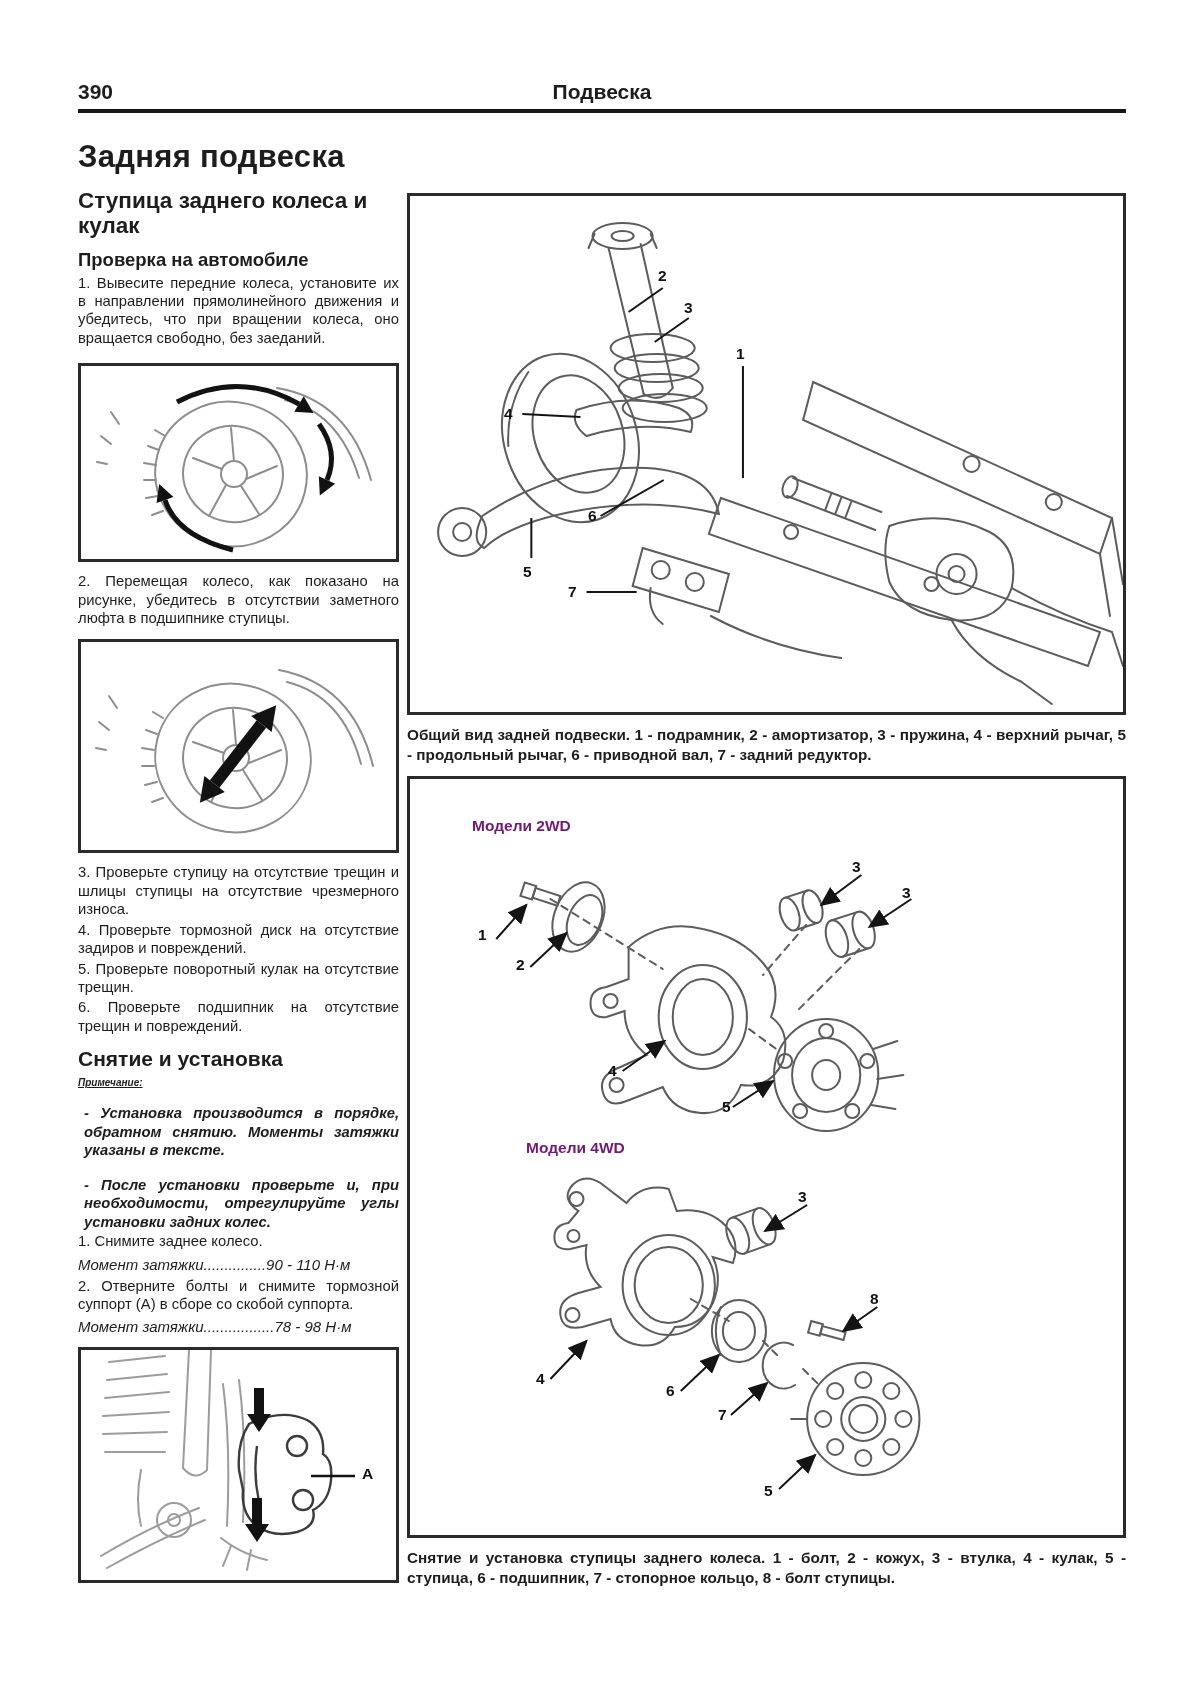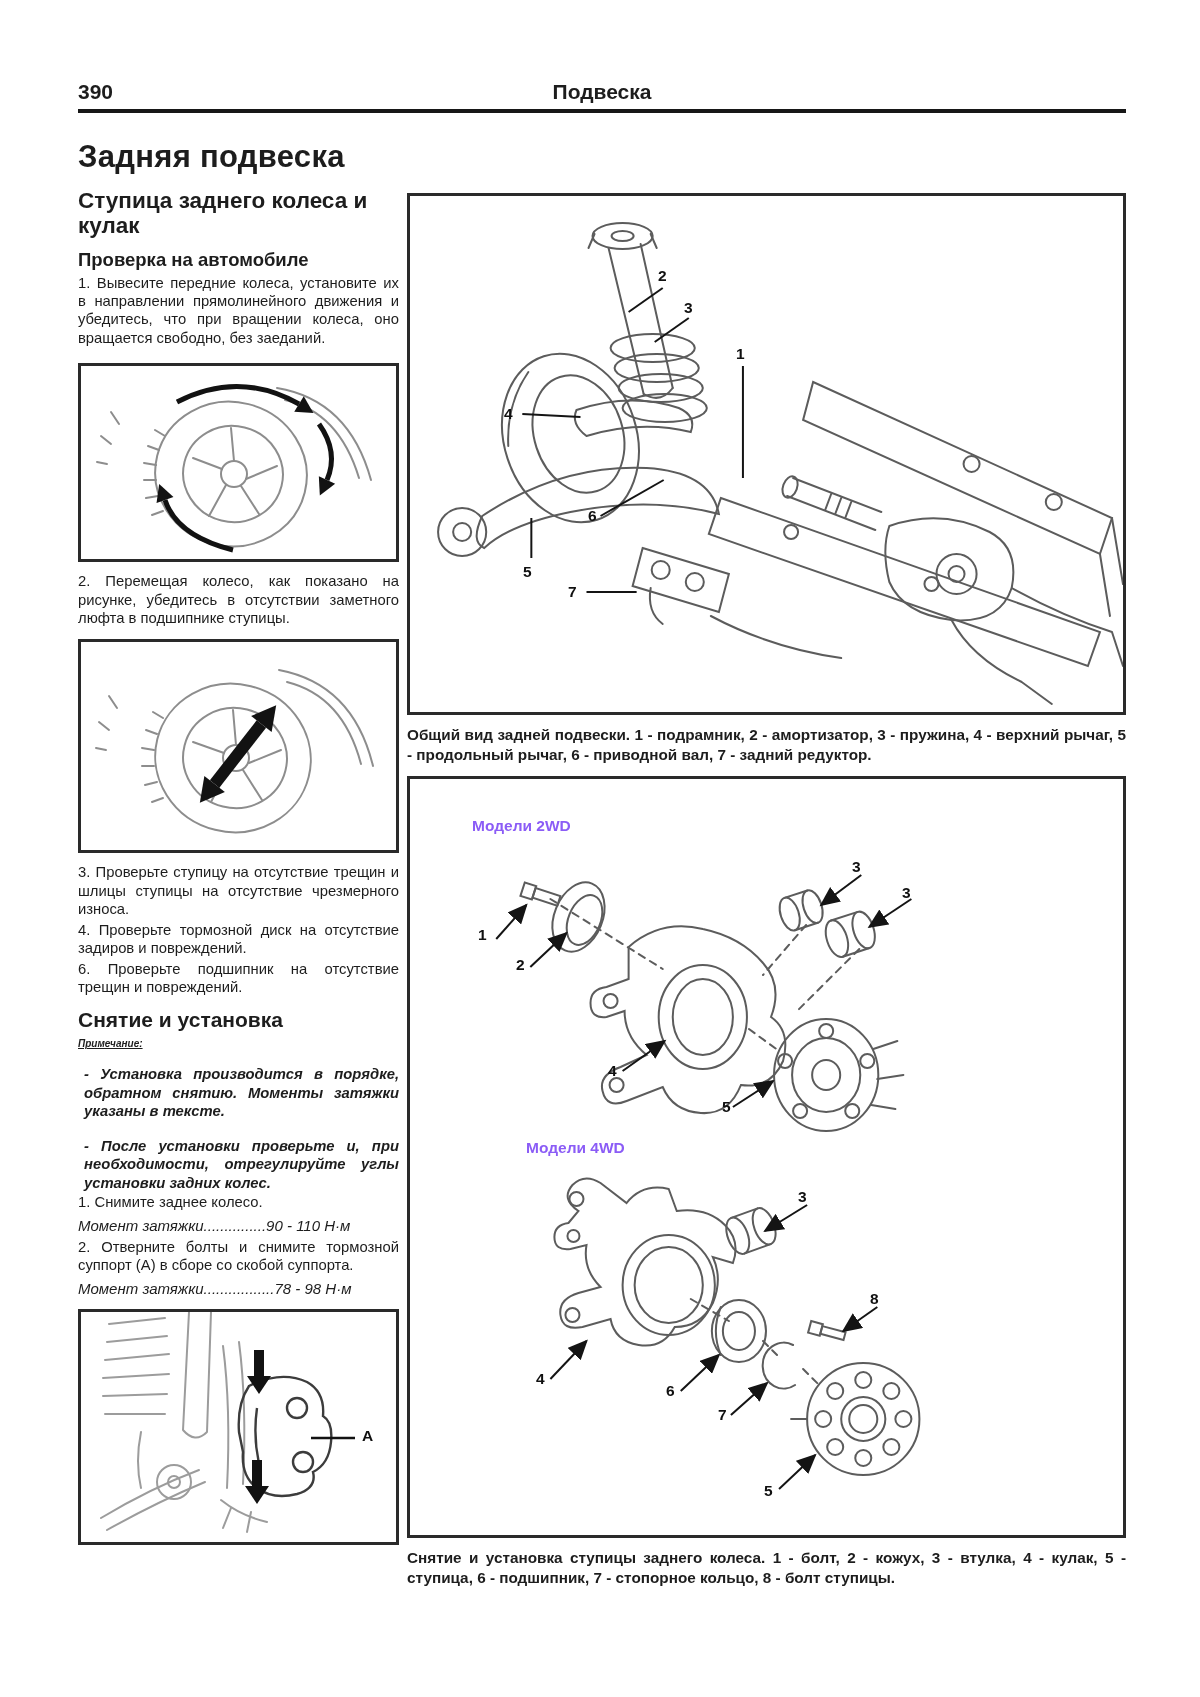--- a/index.html
+++ b/index.html
@@ -24,21 +24,21 @@
   p.note{font-size:14.8px;line-height:1.25;text-align:justify;margin:16px 0 1px 0;
          font-style:italic;font-weight:bold;padding-left:6px;}
   .note-label{font-size:10px;font-style:italic;font-weight:bold;
               text-decoration:underline;margin:2px 0 1px 0;}
   p.torque{font-size:15px;font-style:italic;margin:5px 0 4px 0;white-space:nowrap;
            overflow:hidden;}
   figure.box{border:3px solid #2a2a2a;margin:12px 0 10px 0;padding:0;
              position:relative;background:#fff;}
   figure.box svg{display:block;width:100%;}
   .callout{position:absolute;font-weight:bold;font-size:15.5px;color:#101010;line-height:1;}
-  .model-label{position:absolute;font-weight:bold;font-size:15.5px;color:#8b5cf6;}
+  .model-label{position:absolute;font-weight:bold;font-size:15.5px;color:#701a75;}
   p.caption{font-weight:bold;font-size:15.3px;line-height:1.28;text-align:justify;
             margin:6px 0 6px 0;}
   .fig-overview{margin-top:0;}
 </style>
 </head>
 <body>
 
 <div class="page">
 
   <div class="hdr">
@@ -105,20 +105,21 @@
               <rect x="-38" y="-6" width="76" height="12"></rect>
               <polygon points="38,-13 62,0 38,13"></polygon>
               <polygon points="-38,-13 -62,0 -38,13"></polygon>
             </g>
           </g>
         </svg>
       </figure>
 
       <p class="body">3. Проверьте ступицу на отсутствие трещин и шлицы ступицы на отсутствие чрезмерного износа.</p>
       <p class="body">4. Проверьте тормозной диск на отсутствие задиров и повреждений.</p>
+      <p class="body">5. Проверьте поворотный кулак на отсутствие трещин.</p>
       <p class="body">6. Проверьте подшипник на отсутствие трещин и повреждений.</p>
 
       <h2 class="sec2">Снятие и установка</h2>
       <div class="note-label">Примечание:</div>
       <p class="note">- Установка производится в порядке, обратном снятию. Моменты затяжки указаны в тексте.</p>
       <p class="note">- После установки проверьте и, при необходимости, отрегулируйте углы установки задних колес.</p>
       <p class="body">1. Снимите заднее колесо.</p>
       <p class="torque">Момент затяжки...............90 - 110 Н·м</p>
       <p class="body">2. Отверните болты и снимите тормозной суппорт (А) в сборе со скобой суппорта.</p>
       <p class="torque">Момент затяжки.................78 - 98 Н·м</p>

